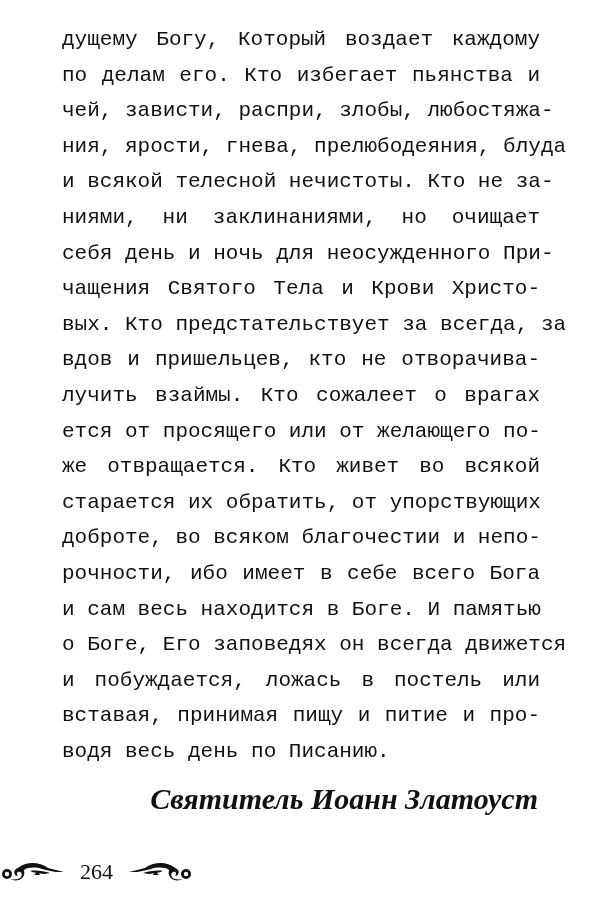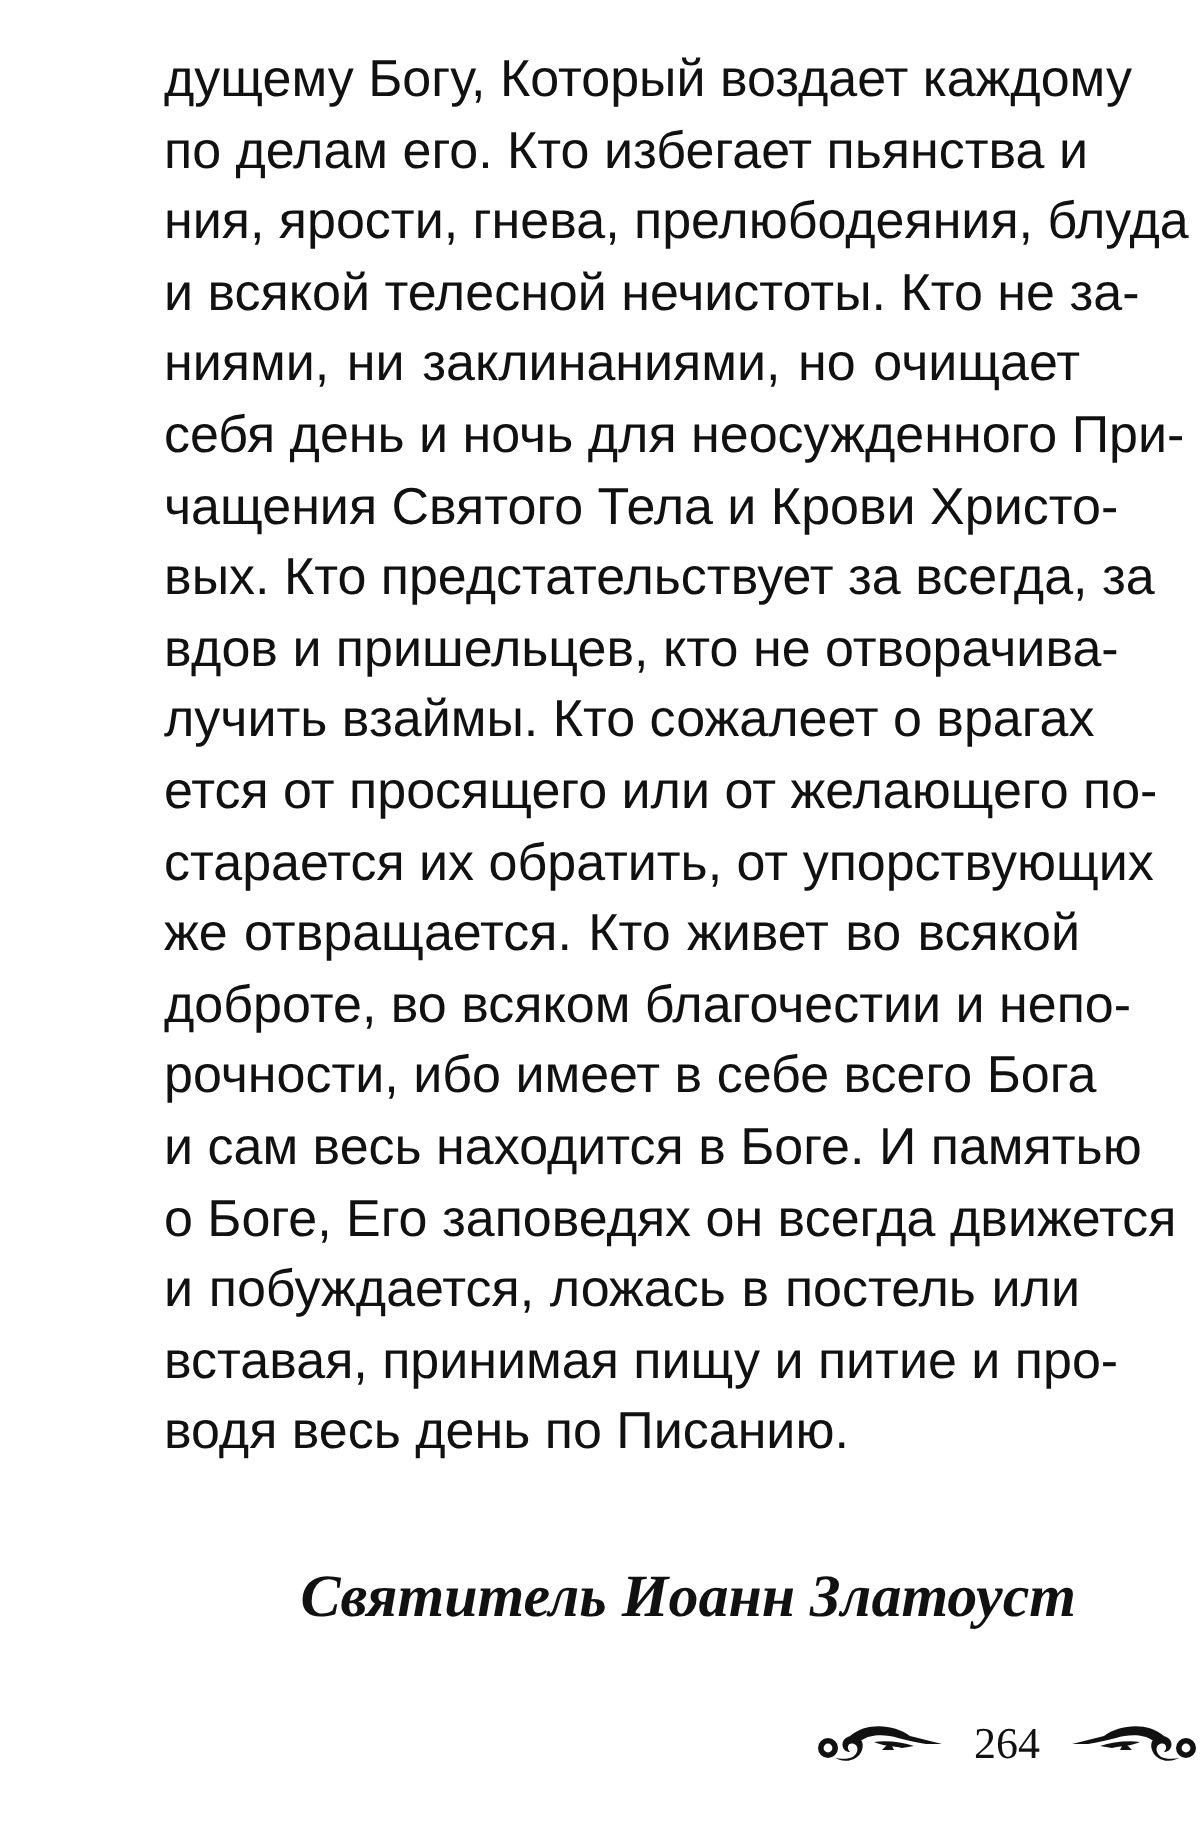--- a/index.html
+++ b/index.html
@@ -21,30 +21,29 @@
       width: 600px;
       height: 920px;
     }
     .text-block {
       position: absolute;
       left: 62px;
       top: 22px;
       width: 478px;
     }
     .line {
-      font-family: Liberation Sans, sans-serif;
-      font-size: 26px;
+      font-family: Liberation Mono, monospace;
+      font-size: 21px;
       line-height: 35.6px;
       height: 35.6px;
       white-space: nowrap;
       text-align: justify;
       text-align-last: justify;
       display: block;
       letter-spacing: 0;
-      margin-left: 20px;
     }
     .line.last {
       text-align-last: left;
     }
     .attribution {
       position: absolute;
       right: 62px;
       top: 785px;
       font-family: "Liberation Serif", serif;
       font-style: italic;
@@ -54,21 +53,21 @@
       color: #111111;
     }
     .footer {
       position: absolute;
       left: 0;
       top: 852px;
       width: 600px;
       height: 40px;
       display: flex;
       align-items: center;
-      justify-content: flex-end;
+      justify-content: flex-start;
       gap: 10px;
     }
     .ornament {
       width: 66px;
       height: 26px;
       display: block;
     }
     .page-number {
       font-family: "Liberation Serif", serif;
       font-size: 22px;
@@ -77,31 +76,32 @@
       margin: 0 4px;
     }
   </style>
 </head>
 <body>
 
 <div class="page">
   <div class="text-block">
     <span class="line">дущему Богу, Который воздает каждому</span>
     <span class="line">по делам его. Кто избегает пьянства и</span>
+    <span class="line">чей, зависти, распри, злобы, любостяжа-</span>
     <span class="line">ния, ярости, гнева, прелюбодеяния, блуда</span>
     <span class="line">и всякой телесной нечистоты. Кто не за-</span>
     <span class="line">ниями, ни заклинаниями, но очищает</span>
     <span class="line">себя день и ночь для неосужденного При-</span>
     <span class="line">чащения Святого Тела и Крови Христо-</span>
     <span class="line">вых. Кто предстательствует за всегда, за</span>
     <span class="line">вдов и пришельцев, кто не отворачива-</span>
     <span class="line">лучить взаймы. Кто сожалеет о врагах</span>
     <span class="line">ется от просящего или от желающего по-</span>
+    <span class="line">же отвращается. Кто живет во всякой</span>
     <span class="line">старается их обратить, от упорствующих</span>
-    <span class="line">же отвращается. Кто живет во всякой</span>
     <span class="line">доброте, во всяком благочестии и непо-</span>
     <span class="line">рочности, ибо имеет в себе всего Бога</span>
     <span class="line">и сам весь находится в Боге. И памятью</span>
     <span class="line">о Боге, Его заповедях он всегда движется</span>
     <span class="line">и побуждается, ложась в постель или</span>
     <span class="line">вставая, принимая пищу и питие и про-</span>
     <span class="line last">водя весь день по Писанию.</span>
   </div>
 
   <div class="attribution">Святитель Иоанн Златоуст</div>

